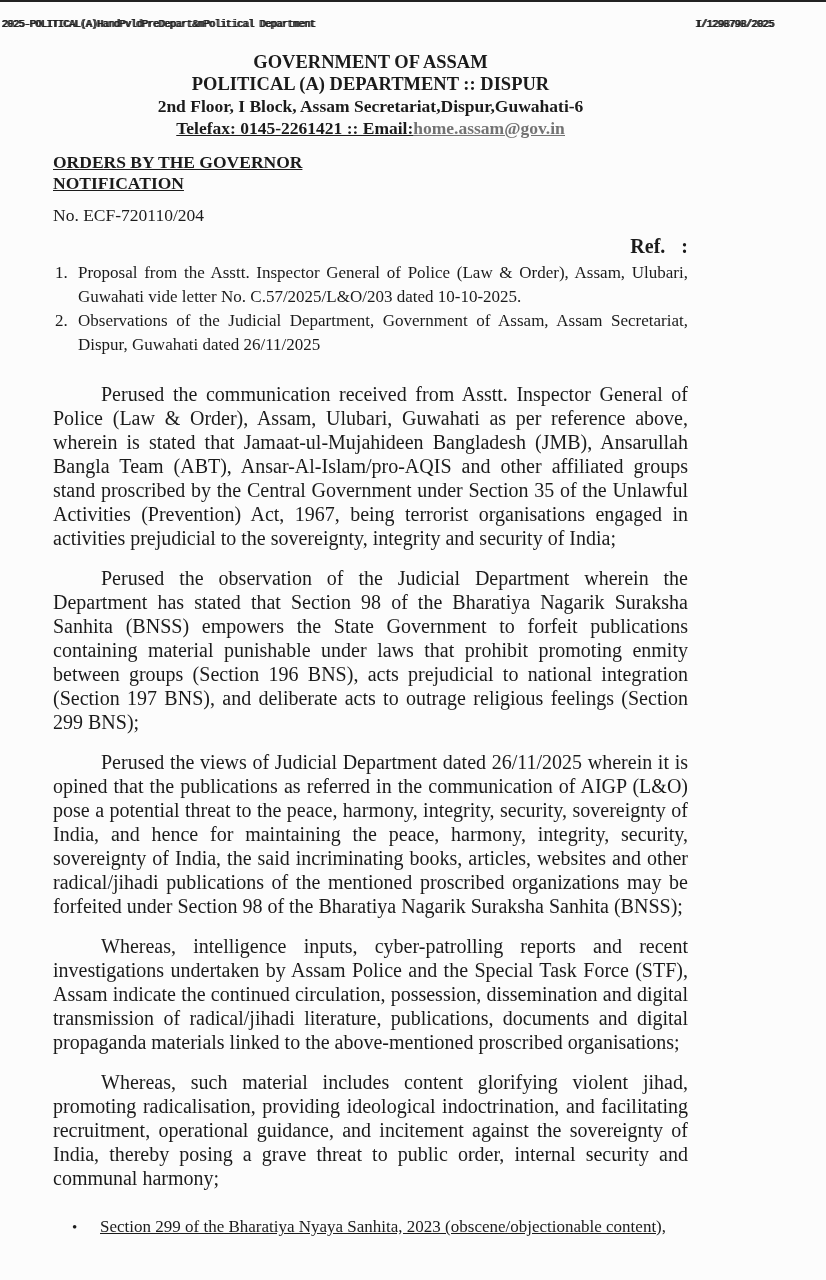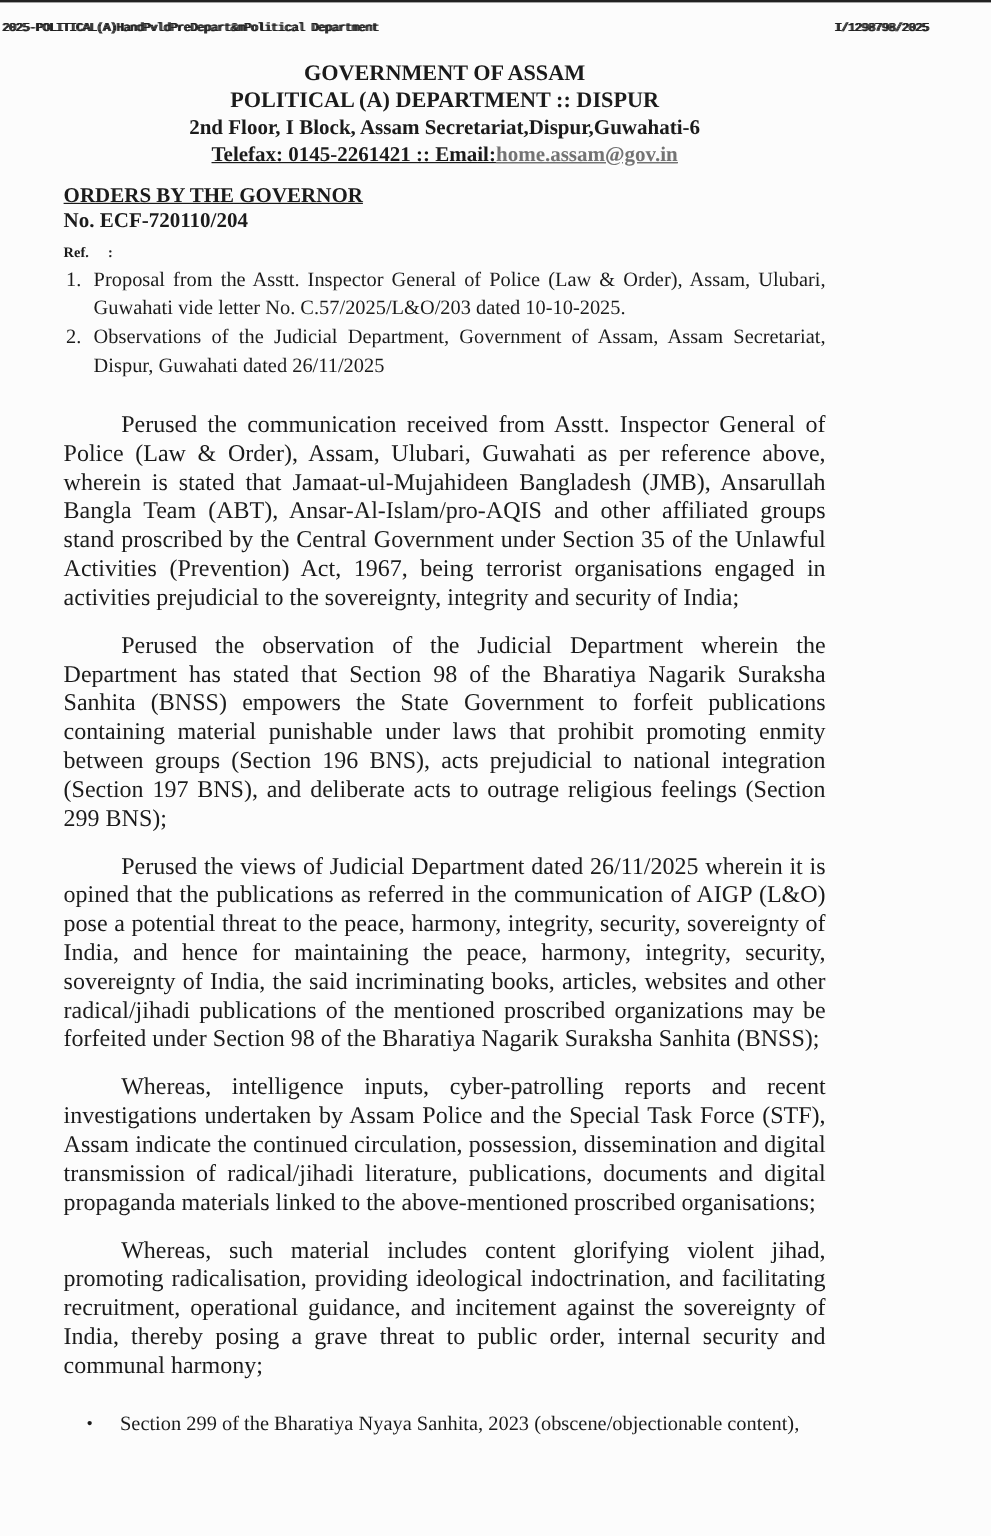--- a/index.html
+++ b/index.html
@@ -37,26 +37,26 @@
   .email-link { color: #737373; text-decoration: underline; cursor: pointer; }
 
   .order-head, .notif-head {
     text-align: left; font-weight: bold; font-size: 17.5px; line-height: 21px;
   }
   .order-head { margin-top: 13px; }
   .order-head span, .notif-head span { text-decoration: underline; }
 
   .meta-line {
     display: flex; justify-content: space-between;
-    font-weight: bold; font-size: 17.5px;  align-items: flex-end;
+    font-weight: normal; font-size: 17.5px; margin-top: 11px; align-items: flex-end;
   }
   .meta-date { padding-right: 23px; }
   sup { font-size: 11px; vertical-align: super; line-height: 0; }
 
-  .ref-line { font-weight: bold; font-size: 12px; margin-top: 9px; }
+  .ref-line { font-weight: bold; font-size: 20px; margin-top: 9px; text-align: right; }
   .ref-colon { margin-left: 16px; }
 
   .ref-list {
     list-style: none; counter-reset: refnum;
     margin: 3px 0 0 0; padding: 0;
     font-size: 17px; line-height: 24px;
   }
   .ref-list li {
     counter-increment: refnum;
     position: relative; padding-left: 25px;
@@ -71,21 +71,21 @@
   .body-text p {
     margin: 0 0 16px 0;
     font-size: 20px; line-height: 24px;
     text-align: justify;
     text-indent: 48px;
     font-family: Liberation Serif, serif;
   }
 
   .offences {
     list-style: none; margin: 25px 0 0 0; padding: 0;
-    font-size: 17px; line-height: 24px;
+    font-size: 17px; line-height: 24px; text-decoration: underline;
   }
   .offences li {
     position: relative; margin-left: 47px; margin-bottom: 10px;
     text-align: justify;
   }
   .offences li::before {
     content: "\2022";
     position: absolute; left: -28px;
     font-size: 15px;
   }
@@ -103,20 +103,21 @@
 <div class="doc">
 
   <div class="letterhead">
     <div class="lh-govt">GOVERNMENT OF ASSAM</div>
     <div class="lh-dept">POLITICAL (A) DEPARTMENT :: DISPUR</div>
     <div class="lh-addr">2nd Floor, I Block, Assam Secretariat,Dispur,Guwahati-6</div>
     <div class="lh-contact"><span>Telefax: 0145-2261421 :: Email:</span><a class="email-link" href="#">home.assam@gov.in</a></div>
   </div>
 
   <div class="order-head"><span>ORDERS BY THE GOVERNOR</span></div>
+  <div class="notif-head"><span>NOTIFICATION</span></div>
 
   <div class="meta-line">
     <span>No. ECF-720110/204</span>
   </div>
 
   <div class="ref-line">
     <span>Ref.</span><span class="ref-colon">:</span>
   </div>
 
   <ol class="ref-list">

